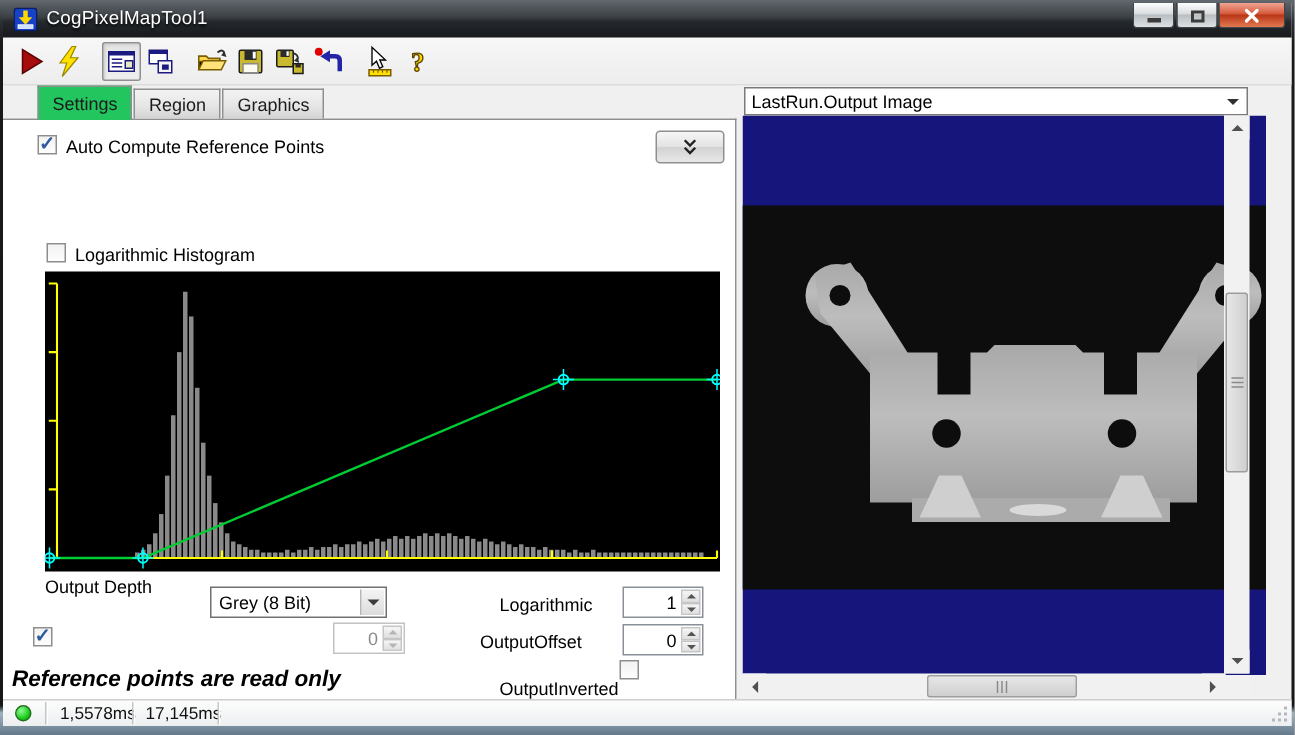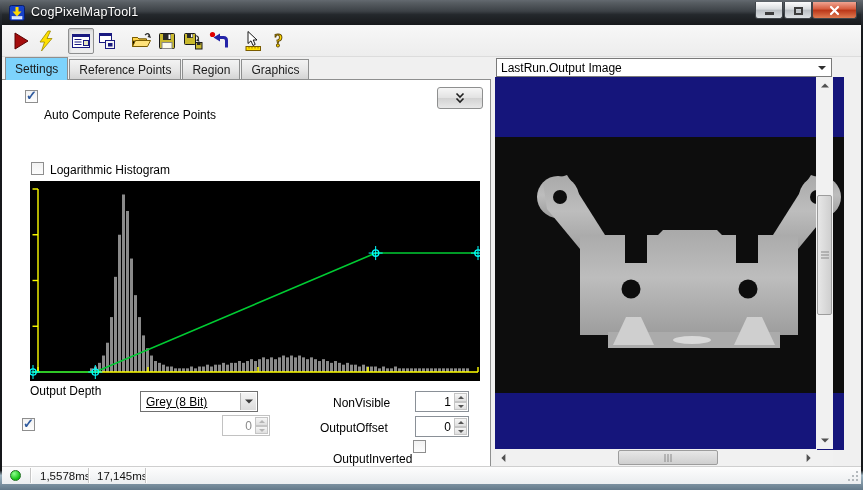--- a/index.html
+++ b/index.html
@@ -34,39 +34,39 @@
   .tool-sep{ width:8px; height:1px; }
 
   
   .content{ flex:0 0 409px; display:flex; position:relative; }
 
   
   .left-panel{ width:489px; position:relative; }
   .tabs{ height:22px; display:flex; align-items:flex-end; padding-left:3px; position:relative; z-index:3; }
   .tab{ height:20px; margin-top:2px; padding:0 9px; line-height:20px; font-size:12px; color:#1b1b1b;
         background:linear-gradient(180deg,#f3f3f3,#e6e6e6 55%,#d4d4d4); border:1px solid #8e8f8f; border-bottom:none; margin-right:1px; }
-  .tab.active{ height:23px; line-height:22px; margin-top:0; margin-bottom:-1px; background:#7dd3fc; position:relative; z-index:4; }
+  .tab.active{ height:23px; line-height:22px; margin-top:0; margin-bottom:-1px; background:#22c55e; position:relative; z-index:4;margin-left:20px; }
   .tab-page{ position:absolute; left:0; top:22px; width:489px; height:387px; background:#fff; border-top:1px solid #8e8f8f; border-right:1px solid #8e8f8f; }
 
   .label{ font-size:12px; color:#000; position:absolute; white-space:nowrap; }
 
   
   .checkbox{ position:absolute; width:13px; height:13px; background:linear-gradient(180deg,#f2f2f2,#fdfdfd); border:1px solid #8e8e8e; }
   .checkbox.checked::after{ content:"\2713"; position:absolute; left:0px; top:-3px; font-size:13px; font-weight:bold; color:#2f5a9e; }
 
   
   .expander{ position:absolute; left:435px; top:7px; width:46px; height:22px; border:1px solid #8e8f8f; border-radius:3px;
              background:linear-gradient(180deg,#f6f6f6,#e2e2e2 50%,#d2d2d2 51%,#e8e8e8); display:flex; align-items:center; justify-content:center; }
 
   
   .hist-box{ position:absolute; left:28px; top:101px; width:450px; height:200px; background:#000; }
 
   
   .combo{ position:absolute; height:21px; border:1px solid #707070; background:#fff; font-size:12px; }
-  .combo .val{ position:absolute; left:5px; top:3px;text-decoration:underline; }
+  .combo .val{ position:absolute; left:5px; top:3px; }
   .combo .cbtn{ position:absolute; right:1px; top:1px; bottom:1px; width:16px; background:linear-gradient(180deg,#f4f4f4,#dcdcdc); border-left:1px solid #b6b6b6; }
   .arrow-down{ position:absolute; left:50%; top:50%; transform:translate(-50%,-30%); width:0; height:0; border:4px solid transparent; border-top-color:#3c3c3c; }
 
   
   .spinner{ position:absolute; height:21px; border:1px solid #8a9097; background:#fff; font-size:12px; }
   .spinner .sval{ position:absolute; right:17px; top:3px; }
   .spinner.disabled{ border-color:#c2c2c2; }
   .spinner.disabled .sval{ color:#8b8b8b; }
   .spin-col{ position:absolute; right:1px; top:1px; bottom:1px; width:13px; display:flex; flex-direction:column; }
   .spin-b{ flex:1; background:linear-gradient(180deg,#f6f6f6,#dfdfdf); border:1px solid #c5c5c5; position:relative; }
@@ -217,29 +217,28 @@
           <text x="6" y="17" font-family="Liberation Serif, serif" font-size="18" font-weight="bold" fill="#ffd800" stroke="#5c4400" stroke-width="0.9">?</text>
         </svg>
       </div>
     </div>
 
     <div class="content">
 
       <div class="left-panel">
         <div class="tabs">
           <div class="tab active">Settings</div>
-          <div class="tab">Reference Points</div>
           <div class="tab">Region</div>
           <div class="tab">Graphics</div>
         </div>
 
         <div class="tab-page">
 
           <div class="checkbox checked" style="left:23px; top:10px;"></div>
-          <span class="label" style="left:42px; top:28px;">Auto Compute Reference Points</span>
+          <span class="label" style="left:42px; top:11px;">Auto Compute Reference Points</span>
 
           <div class="expander">
             <svg width="14" height="12" viewBox="0 0 14 12">
               <path d="M3.5 1.5 L7 5 L10.5 1.5 M3.5 6.5 L7 10 L10.5 6.5" fill="none" stroke="#202020" stroke-width="1.6"></path>
             </svg>
           </div>
 
           <div class="checkbox" style="left:29px; top:82px;"></div>
           <span class="label" style="left:48px; top:83px;">Logarithmic Histogram</span>
 
@@ -378,41 +377,42 @@
 
           <div class="checkbox checked" style="left:20px; top:338px;"></div>
           <div class="spinner disabled" style="left:220px; top:335px; width:48px;">
             <span class="sval">0</span>
             <div class="spin-col">
                 <div class="spin-b up"></div>
                 <div class="spin-b dn"></div>
               </div>
           </div>
 
-          <span class="label" style="left:331px; top:316px;">NonVisible</span>
+          <span class="label" style="left:331px; top:316px;">Logarithmic</span>
           <div class="spinner" style="left:413px; top:311px; width:54px;">
             <span class="sval">1</span>
             <div class="spin-col">
                 <div class="spin-b up"></div>
                 <div class="spin-b dn"></div>
               </div>
           </div>
 
           <span class="label" style="left:318px; top:341px;">OutputOffset</span>
           <div class="spinner" style="left:413px; top:336px; width:54px;">
             <span class="sval">0</span>
             <div class="spin-col">
                 <div class="spin-b up"></div>
                 <div class="spin-b dn"></div>
               </div>
           </div>
 
           <span class="label" style="left:331px; top:372px;">OutputInverted</span>
           <div class="checkbox" style="left:411px; top:360px;"></div>
 
+          <span class="readonly-msg">Reference points are read only</span>
         </div>
       </div>
 
       <div class="splitter"></div>
 
       <div class="right-panel">
         <div class="img-combo">
           <span class="val">LastRun.Output Image</span>
           <div class="flat-arrow"></div>
         </div>

